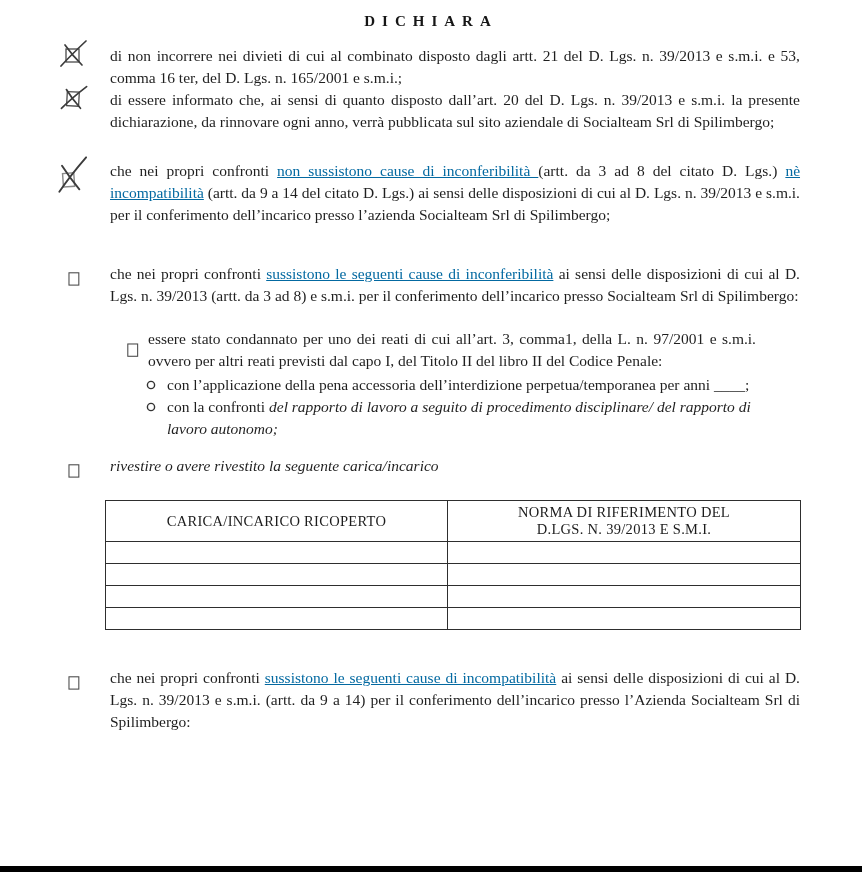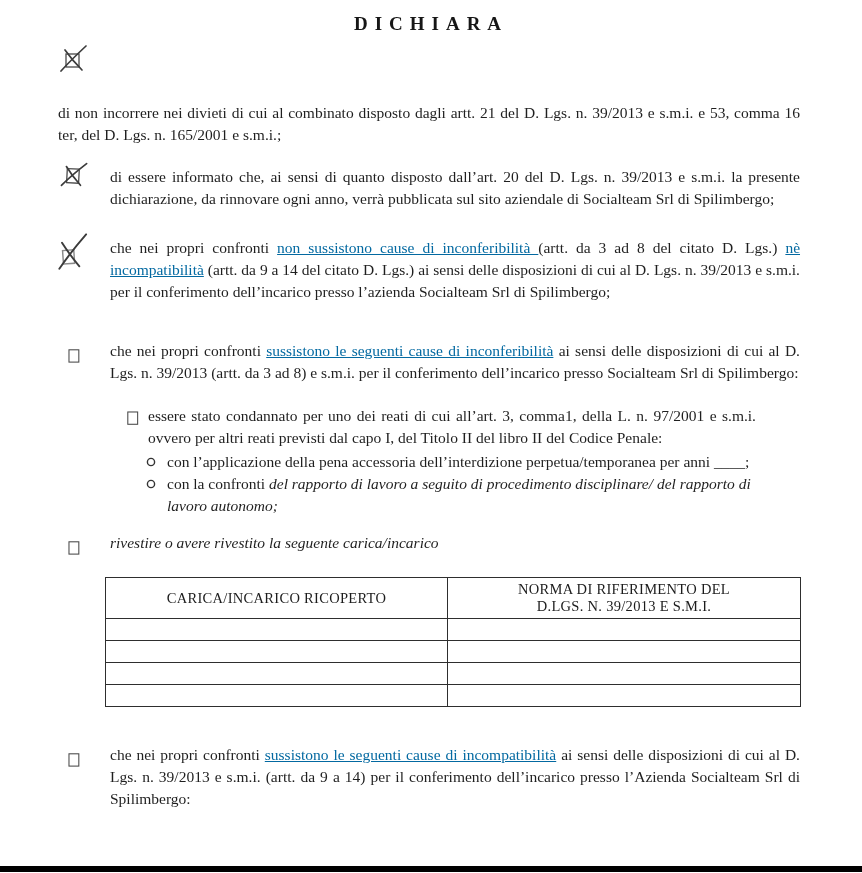--- a/index.html
+++ b/index.html
@@ -8,47 +8,47 @@
     width:862px; height:873px;
     margin:0 auto;
     background:#ffffff;
     font-family:"Liberation Serif", serif;
     color:#1f1f1f;
     overflow:hidden;
   }
   .title {
     margin:0; padding-top:13px;
     text-align:center;
-    font-size:19px; font-weight:bold;
+    font-size:15px; font-weight:bold;
     letter-spacing:7px;
     color:#161616;
   }
   .item { display:flex; margin-left:58px; margin-right:62px; }
   .item .marker { flex:0 0 52px; position:relative; }
   .item .text {
     flex:1; margin:0;
     font-size:15.5px; line-height:22px;
     text-align:justify;
   }
-  .sub-item { display:flex; margin-left:121px; margin-right:106px; }
+  .sub-item { display:flex; margin-left:121px; margin-right:106px;align-items:center; }
   .sub-item .marker { flex:0 0 27px; position:relative; }
   .sub-item .text { flex:1; margin:0; font-size:15.5px; line-height:22px; text-align:justify; }
   .opt-item { display:flex; margin-left:146px; margin-right:80px; }
   .opt-item .marker { flex:0 0 21px; position:relative; }
   .opt-item .text { flex:1; margin:0; font-size:15.5px; line-height:22px; }
   .fine-print {
     margin:0 70px 0 145px;
     font-size:12px; line-height:16px; color:#222;
   }
   .bu { font-weight:normal; text-decoration:underline; color:#0369a1; }
   .it { font-style:italic; }
 
   
-  .mt-i1 { margin-top:15px;flex-direction:column; }
-  .mt-i2 { margin-top:20px; }
+  .mt-i1 { margin-top:15px; }
+  .mt-i2 { }
   .mt-i3 { margin-top:27px; }
   .mt-i4 { margin-top:37px; }
   .mt-sub { margin-top:21px; }
   .mt-o1 { margin-top:2px; }
   .mt-i5 { margin-top:15px;font-style:italic; }
   .mt-tb { margin-top:14px; }
   .mt-i6 { margin-top:37px; }
 
   
   .cb { display:block; }

